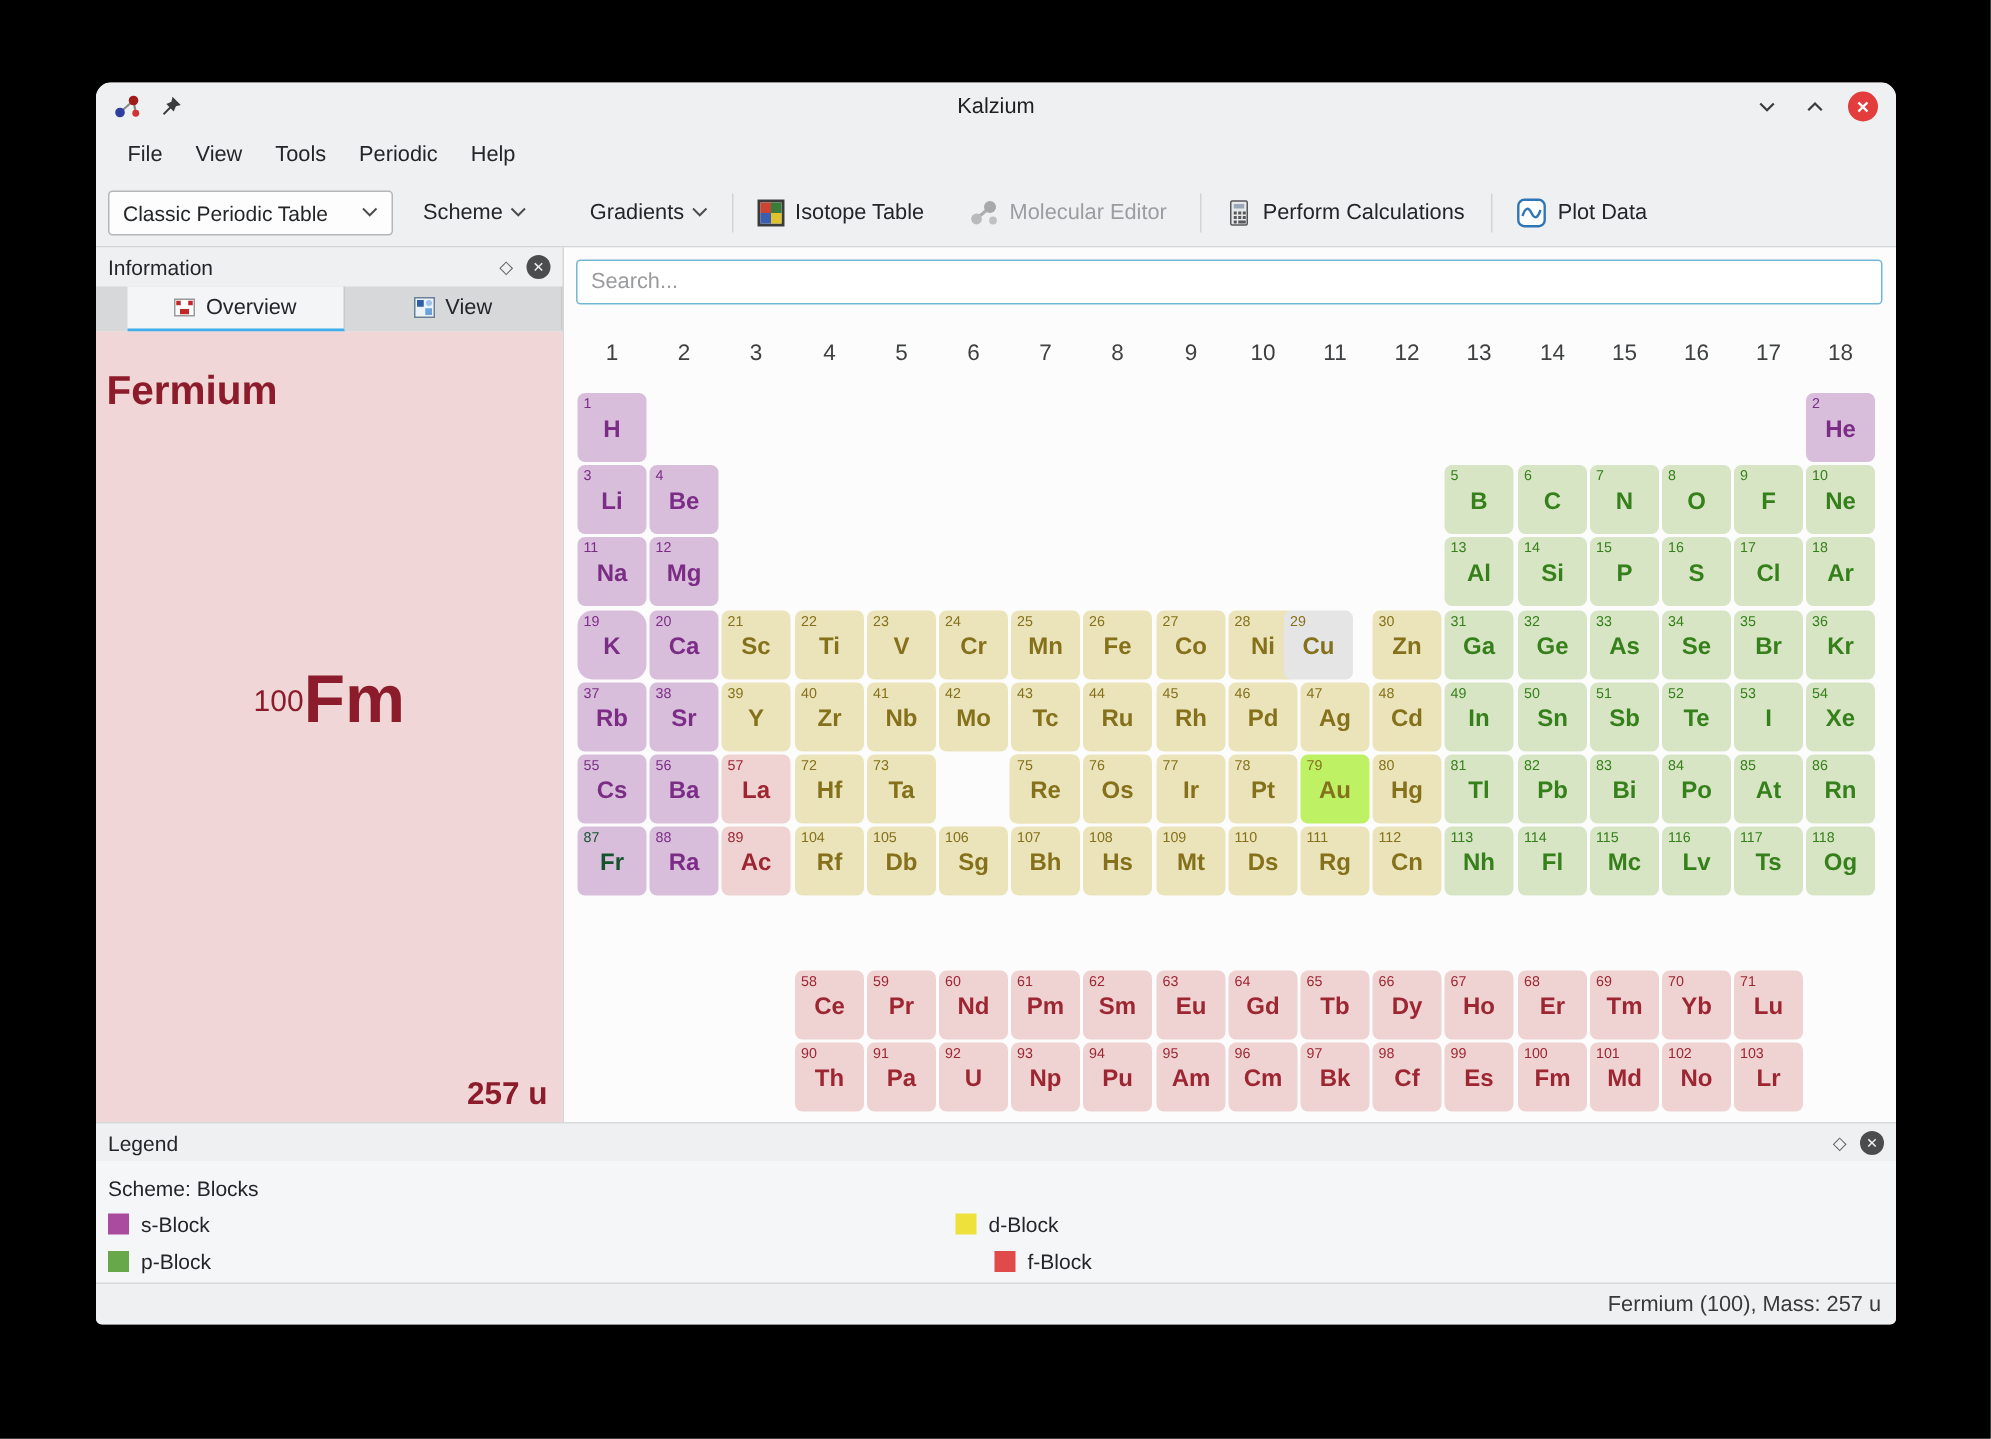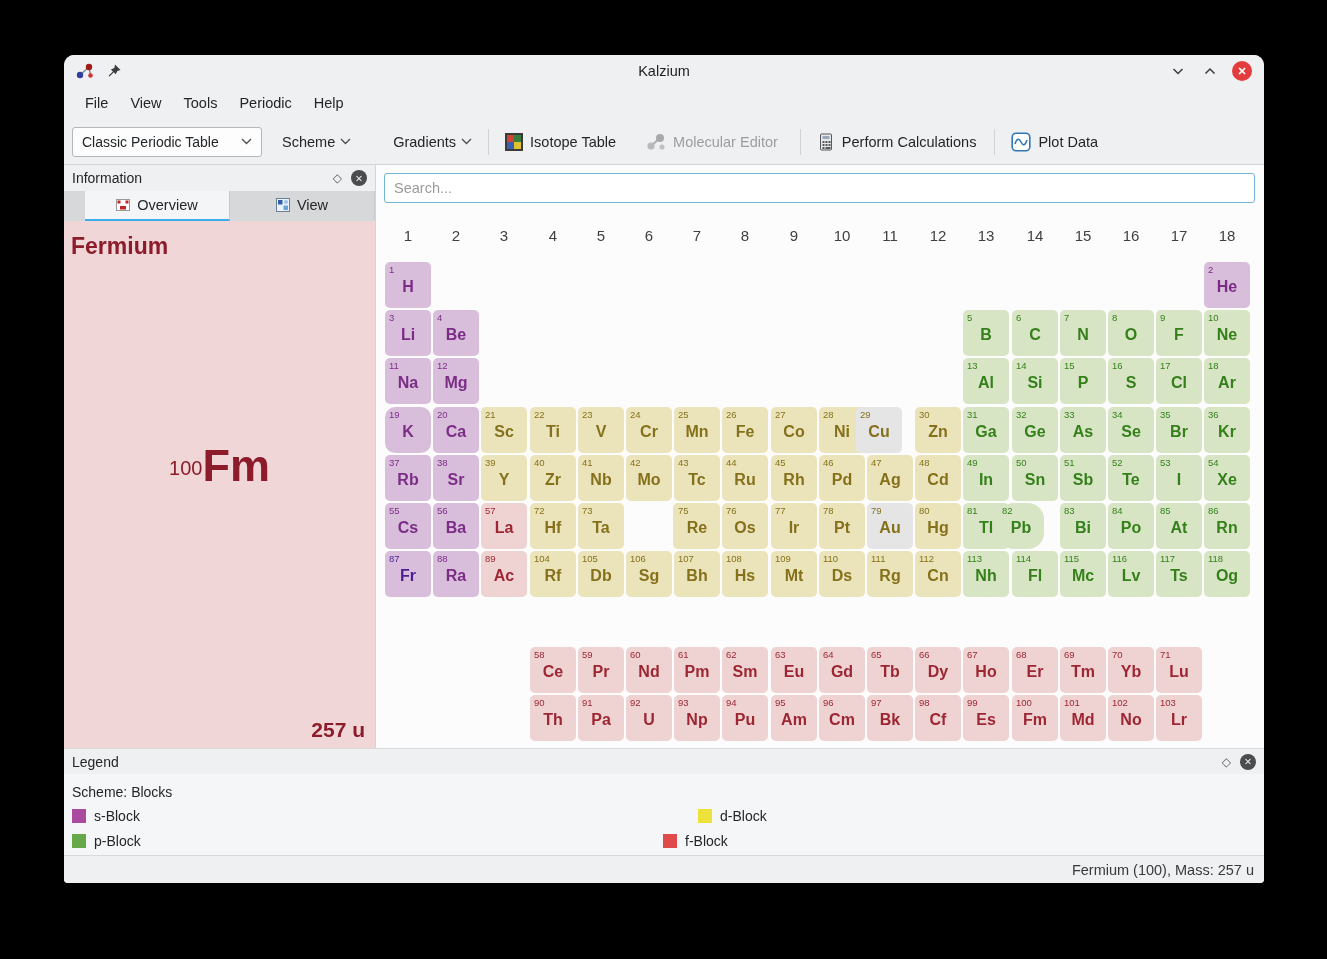--- a/index.html
+++ b/index.html
@@ -36,21 +36,21 @@
   .sidepanel { width:312px; display:flex; flex-direction:column; background:#eff0f1; border-right:1px solid #d4d5d6; }
   .panel-header { height:26px; display:flex; align-items:center; justify-content:space-between; padding:0 8px; }
   .panel-header .ph-title { font-size:14px; }
   .ph-icons { display:flex; align-items:center; gap:9px; }
   .float-icon { color:#5a5c5e; font-size:12px; line-height:1; }
   .circle-x { width:16px; height:16px; border-radius:50%; background:#4a4c4e; color:#eff0f1; font-size:9.5px; display:flex; align-items:center; justify-content:center; }
   .tabs { height:30px; display:flex; background:#d6d8da;padding-left:21px; }
   .tab { flex:1; display:flex; align-items:center; justify-content:center; gap:7px; font-size:14.5px; border-right:1px solid #c7c9cb; border-bottom:2px solid transparent; }
   .tab.active { background:#f4f5f6; border-bottom:2px solid #3daee9; }
   .element-overview { flex:1; position:relative; }
-  .el-name { position:absolute; left:7px; top:12px; font-size:23px; font-weight:700; }
+  .el-name { position:absolute; left:7px; top:24px; font-size:27px; font-weight:700; }
   .el-center { position:absolute; left:0; right:0; top:226px; display:flex; justify-content:center; align-items:flex-end; }
   .el-number { font-size:20px; margin-bottom:5px; }
   .el-symbol { font-size:45px; font-weight:700; line-height:0.85; }
   .el-mass { position:absolute; right:10px; bottom:6px; font-size:21px; font-weight:700; }
 
   
   .main { flex:1; position:relative; background:#fcfcfc; }
   .search { position:absolute; left:8px; top:8px; width:871px; height:30px; border:1px solid #72b8d6; border-radius:3px; background:#fff; padding:0 9px; font-size:14.5px; font-family:"Liberation Sans", sans-serif; color:#232629; outline:none; }
   .search::placeholder { color:#9a9b9d; }
   .ptable { position:absolute; inset:0; }
@@ -488,53 +488,53 @@
             <span class="el-sym">Os</span>
           </div>
           <div class="el-tile" style="left: 395px; top: 338px; background: rgb(235, 228, 186); color: rgb(133, 113, 27);">
             <span class="el-num">77</span>
             <span class="el-sym">Ir</span>
           </div>
           <div class="el-tile" style="left: 443px; top: 338px; background: rgb(235, 228, 186); color: rgb(133, 113, 27);">
             <span class="el-num">78</span>
             <span class="el-sym">Pt</span>
           </div>
-          <div class="el-tile" style="left: 491px; top: 338px; background: #e5e5e5; color: rgb(133, 113, 27);">
+          <div class="el-tile" style="left: 491px; top: 338px; background: #bef264; color: rgb(133, 113, 27);">
             <span class="el-num">79</span>
             <span class="el-sym">Au</span>
           </div>
           <div class="el-tile" style="left: 539px; top: 338px; background: rgb(235, 228, 186); color: rgb(133, 113, 27);">
             <span class="el-num">80</span>
             <span class="el-sym">Hg</span>
           </div>
           <div class="el-tile" style="left: 587px; top: 338px; background: rgb(215, 229, 197); color: rgb(54, 128, 27);">
             <span class="el-num">81</span>
             <span class="el-sym">Tl</span>
           </div>
-          <div class="el-tile" style="left: 622px; top: 338px; background: rgb(215, 229, 197); color: rgb(54, 128, 27); border-radius: 16px;">
+          <div class="el-tile" style="left: 636px; top: 338px; background: rgb(215, 229, 197); color: rgb(54, 128, 27);">
             <span class="el-num">82</span>
             <span class="el-sym">Pb</span>
           </div>
           <div class="el-tile" style="left: 684px; top: 338px; background: rgb(215, 229, 197); color: rgb(54, 128, 27);">
             <span class="el-num">83</span>
             <span class="el-sym">Bi</span>
           </div>
           <div class="el-tile" style="left: 732px; top: 338px; background: rgb(215, 229, 197); color: rgb(54, 128, 27);">
             <span class="el-num">84</span>
             <span class="el-sym">Po</span>
           </div>
           <div class="el-tile" style="left: 780px; top: 338px; background: rgb(215, 229, 197); color: rgb(54, 128, 27);">
             <span class="el-num">85</span>
             <span class="el-sym">At</span>
           </div>
           <div class="el-tile" style="left: 828px; top: 338px; background: rgb(215, 229, 197); color: rgb(54, 128, 27);">
             <span class="el-num">86</span>
             <span class="el-sym">Rn</span>
           </div>
-          <div class="el-tile" style="left: 9px; top: 386px; background: rgb(217, 190, 220); color: #4c1d95;">
+          <div class="el-tile" style="left: 9px; top: 386px; background: rgb(217, 190, 220); color: #14532d;">
             <span class="el-num">87</span>
             <span class="el-sym">Fr</span>
           </div>
           <div class="el-tile" style="left: 57px; top: 386px; background: rgb(217, 190, 220); color: rgb(123, 45, 134);">
             <span class="el-num">88</span>
             <span class="el-sym">Ra</span>
           </div>
           <div class="el-tile" style="left: 105px; top: 386px; background: rgb(239, 210, 210); color: rgb(157, 38, 51);">
             <span class="el-num">89</span>
             <span class="el-sym">Ac</span>
@@ -725,21 +725,21 @@
   <div class="legend-body" id="legend-body">
     <div class="scheme-label">Scheme: Blocks</div>
   <div class="legend-item" style="left: 8px; top: 34px;">
         <span class="legend-swatch" style="background: rgb(171, 75, 160);"></span>
         <span>s-Block</span>
       </div>
       <div class="legend-item" style="left: 8px; top: 59px;">
         <span class="legend-swatch" style="background: rgb(103, 168, 75);"></span>
         <span>p-Block</span>
       </div>
-      <div class="legend-item" style="left: 634px; top: 34px;">
+      <div class="legend-item" style="left: 573px; top: 34px;">
         <span class="legend-swatch" style="background: rgb(238, 225, 60);"></span>
         <span>d-Block</span>
       </div>
       <div class="legend-item" style="left: 599px; top: 59px;">
         <span class="legend-swatch" style="background: rgb(224, 74, 74);"></span>
         <span>f-Block</span>
       </div>
     </div>
 
   <div class="statusbar">

